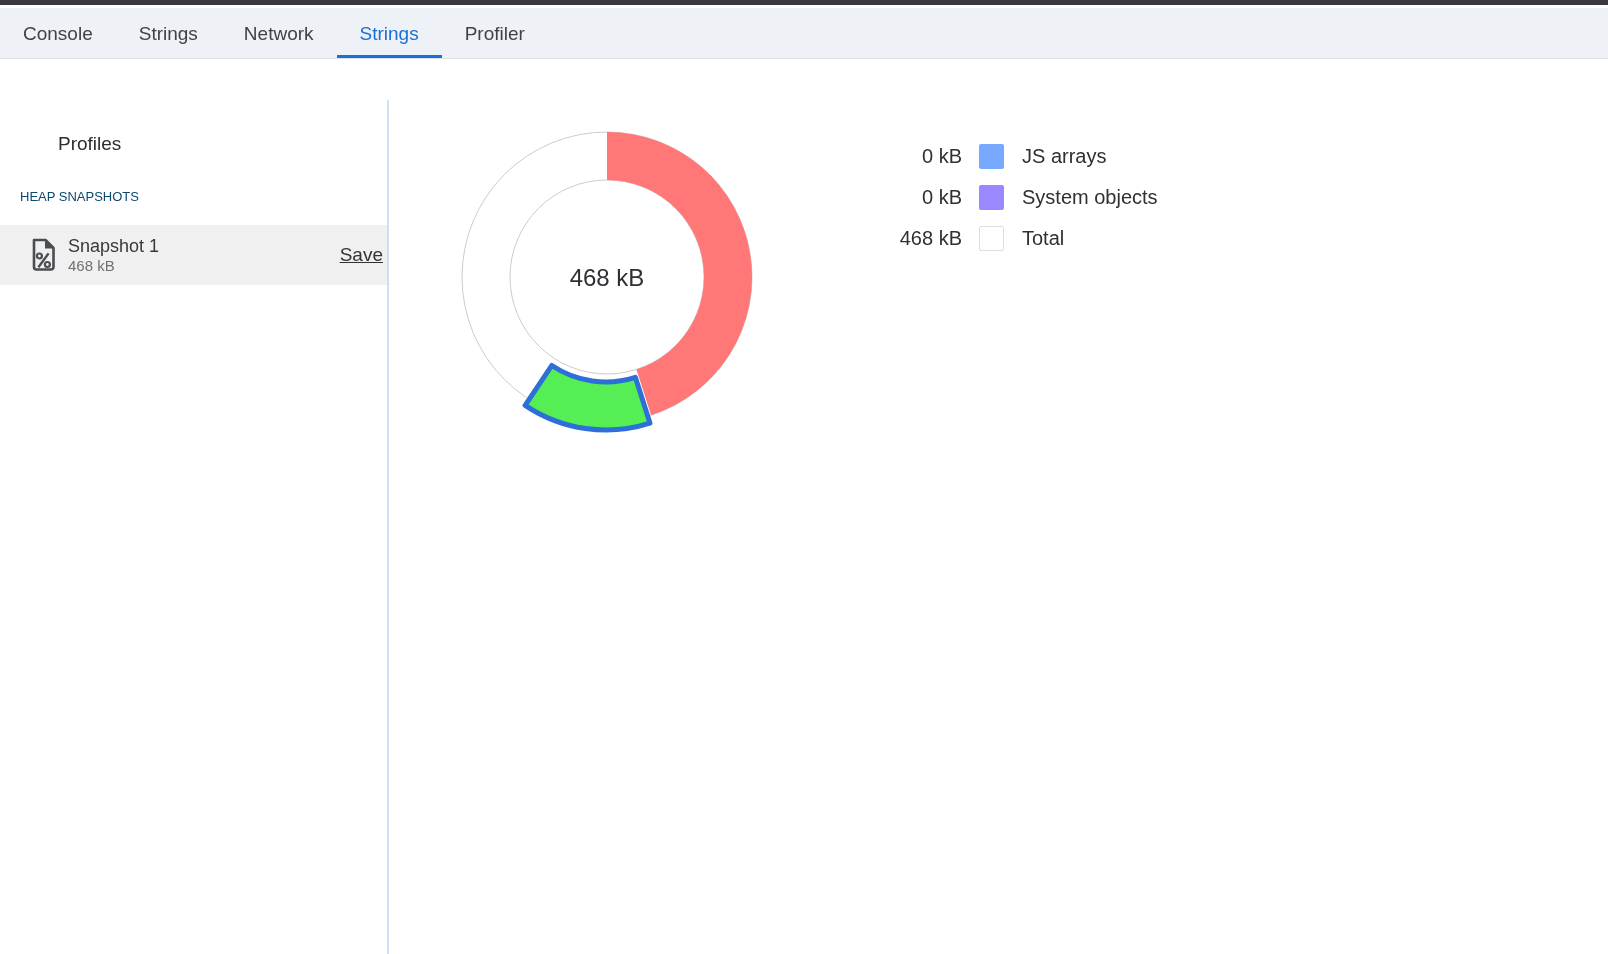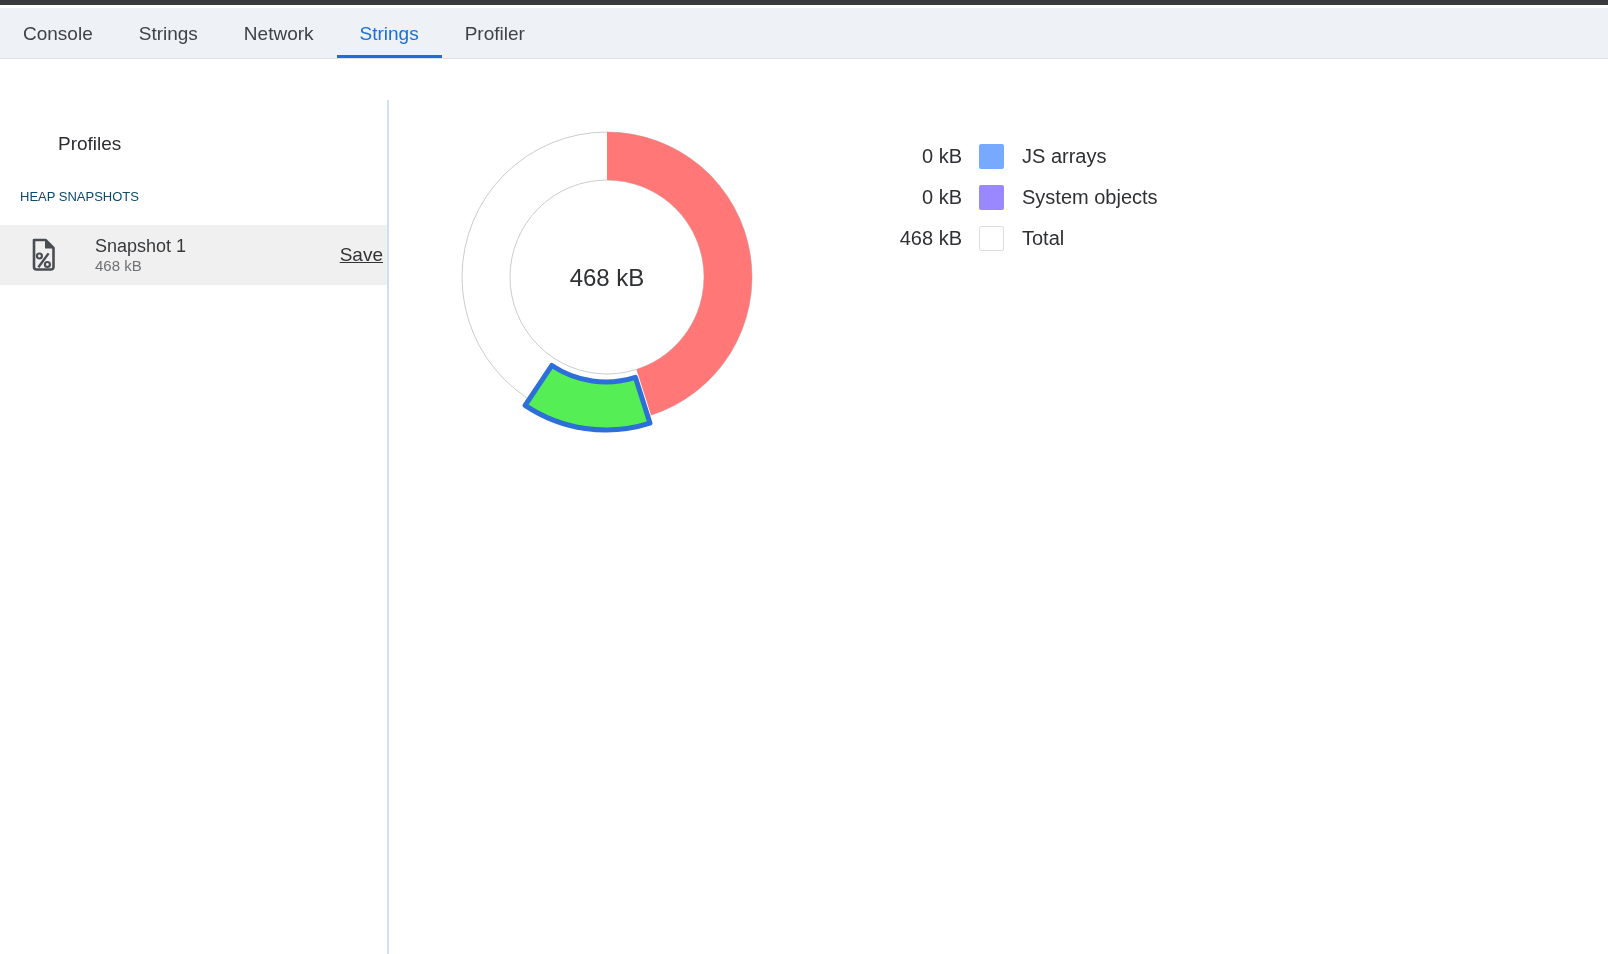--- a/index.html
+++ b/index.html
@@ -15,21 +15,21 @@
   .toolbar { position:absolute; top:57px; left:0; right:0; height:43px; background:#fff; border-bottom:1px solid #cfe0f2; }
   .toolbar-left { position:absolute; left:0; top:0; bottom:0; width:389px; border-right:2px solid #cfe0f2; display:flex; align-items:center; padding-left:16px; gap:17px; }
   .toolbar-right { position:absolute; left:391px; top:0; bottom:0; right:0; display:flex; align-items:center; padding-left:26px; }
   .icon-btn { width:32px; height:32px; display:flex; align-items:center; justify-content:center; }
   .stats-select { display:flex; align-items:center; font-size:19px; color:#1f2124; }
   .caret-down { width:0; height:0; border-left:8px solid transparent; border-right:8px solid transparent; border-top:10px solid #4a4d51; margin-left:28px; }
 
   .sidebar { position:absolute; top:100px; left:0; bottom:0; width:389px; border-right:2px solid #cfe0f2; background:#fff; }
   .profiles-heading { position:absolute; left:22px; top:33px; font-size:19px; color:#2b2d30;margin-left:36px; }
   .section-heading { position:absolute; left:20px; top:89px; font-size:13px; color:#0c4a6e; }
-  .snapshot-item { position:absolute; left:0; right:0; top:125px; height:60px; background:#f0f0f0; display:flex; align-items:center;gap:27px; }
+  .snapshot-item { position:absolute; left:0; right:0; top:125px; height:60px; background:#f0f0f0; display:flex; align-items:center; }
   .snapshot-icon { margin-left:30px; flex:0 0 auto; display:flex; }
   .snapshot-text { margin-left:11px; display:flex; flex-direction:column; }
   .snapshot-title { font-size:18px; color:#37393c; line-height:22px; }
   .snapshot-size { font-size:15px; color:#6f7175; line-height:18px; }
   .save-link { margin-left:auto; margin-right:4px; font-size:19px; color:#333336; text-decoration:underline; cursor:pointer; }
 
   .main { position:absolute; top:100px; left:391px; right:0; bottom:0; background:#fff; }
   .pie-wrap { position:absolute; left:51px; top:12px; width:330px; height:330px; }
 
   .legend { position:absolute; left:451px; top:36px; }

